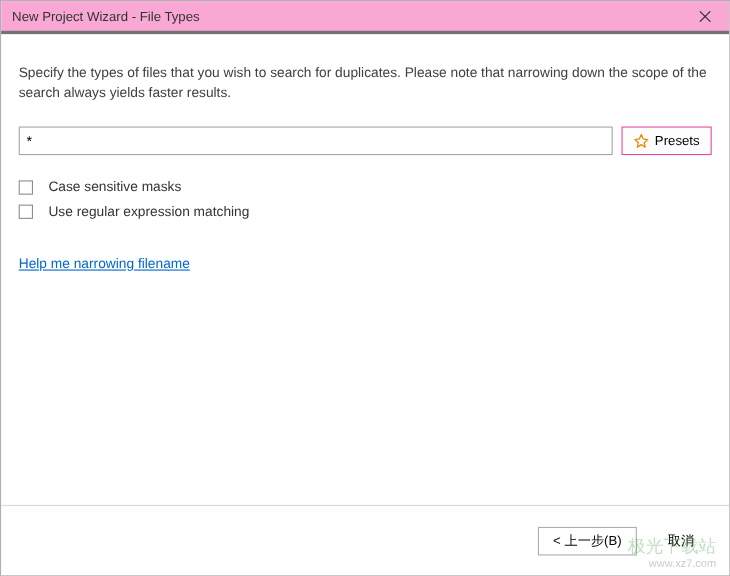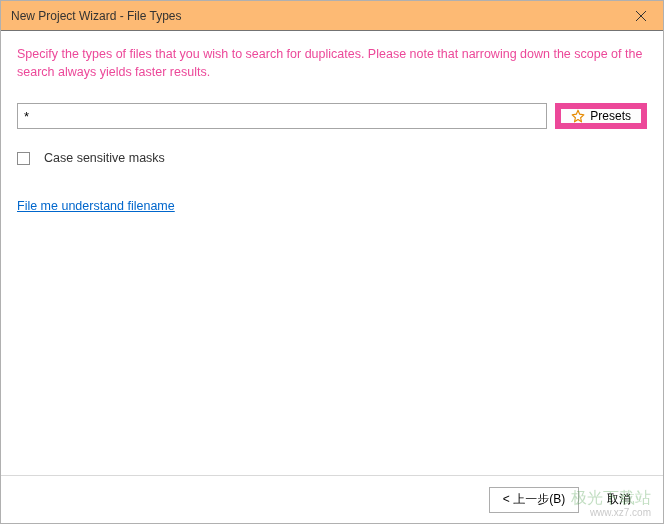--- a/index.html
+++ b/index.html
@@ -11,22 +11,22 @@
       background: #fff;
       border: 1px solid #b0b0b0;
       display: flex;
       flex-direction: column;
     }
     .titlebar {
       display: flex;
       align-items: center;
       height: 30px;
       padding: 0 0 0 10px;
-      border-bottom: 1px solid #737373;
-      background: #fdba74;
+      border-bottom: 3px solid #737373;
+      background: #f9a8d4;
     }
     .titlebar-title {
       flex: 1;
       font-size: 12px;
       color: #333;
     }
     .close-btn {
       width: 45px;
       height: 30px;
       display: flex;
@@ -37,43 +37,44 @@
     .close-btn svg { width: 10px; height: 10px; }
     .content {
       flex: 1;
       padding: 14px 16px 10px 16px;
       display: flex;
       flex-direction: column;
       position: relative;
     }
     .instructions {
       font-size: 12.5px;
-      color: #ec4899;
+      color: #404040;
       line-height: 1.45;
       margin-bottom: 22px;
+      margin-top: 12px;
     }
     .input-row {
       display: flex;
       gap: 8px;
       margin-bottom: 22px;
     }
     .mask-input {
       flex: 1;
       height: 26px;
       border: 1px solid #a6a6a6;
       padding: 2px 6px;
       font-size: 13px;
       font-family: inherit;
       outline: none;
     }
     .presets-btn {
       height: 26px;
       min-width: 78px;
       padding: 0 10px;
-      border: 6px solid #ec4899;
+      border: 1px solid #ec4899;
       background: #fdfdfd;
       display: flex;
       align-items: center;
       gap: 5px;
       cursor: pointer;
       font-size: 12px;
       font-family: inherit;
     }
     .star-icon {
       display: inline-flex;
@@ -98,21 +99,21 @@
       margin-top: 26px;
       color: #0066cc;
       font-size: 12.5px;
       text-decoration: underline;
       cursor: pointer;
       display: inline-block;
       width: fit-content;
     }
     .footer {
       border-top: 1px solid #d9d9d9;
-      height: 48px;
+      height: 64px;
       display: flex;
       align-items: center;
       justify-content: flex-end;
       padding: 0 16px;
       gap: 6px;
       position: relative;
       margin-top: 29px;
     }
     .nav-btn {
       height: 26px;
@@ -173,22 +174,26 @@
       </span>
       <span>Presets</span>
     </button>
   </div>
 
   <label class="checkbox-row">
     <span class="checkbox-box"></span>
     <span>Case sensitive masks</span>
   </label>
 
-
-  <a class="help-link">File me understand filename</a>
+  <label class="checkbox-row">
+    <span class="checkbox-box"></span>
+    <span>Use regular expression matching</span>
+  </label>
+
+  <a class="help-link">Help me narrowing filename</a>
 
 </div>
 
 <div class="footer">
   <button class="nav-btn">&lt; 上一步(B)</button>
   <button class="cancel-btn">取消</button>
   <div class="watermark">
     <div class="w1">极光下载站</div>
     <div>www.xz7.com</div>
   </div>

